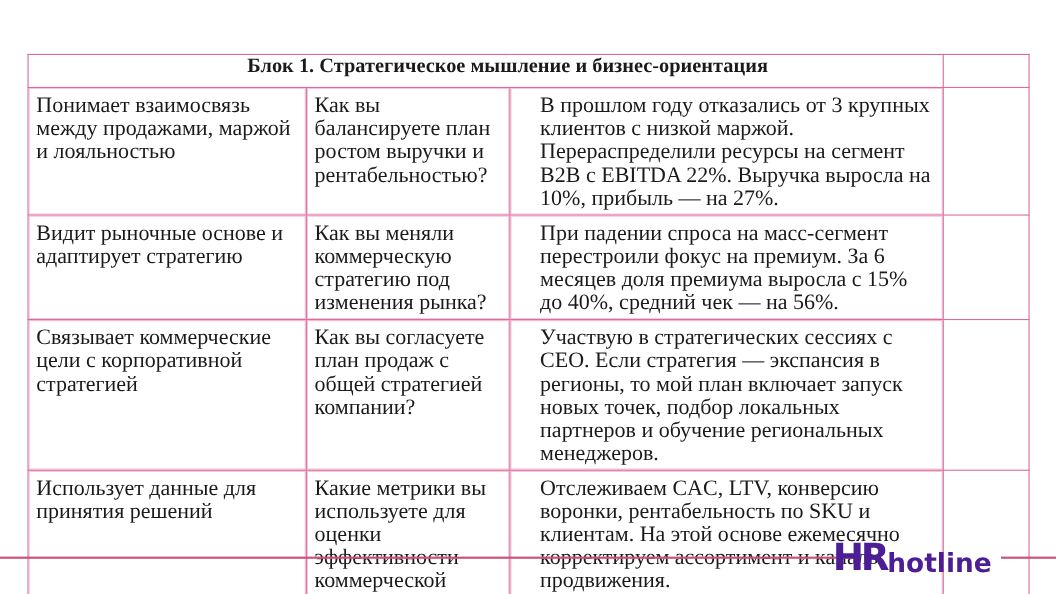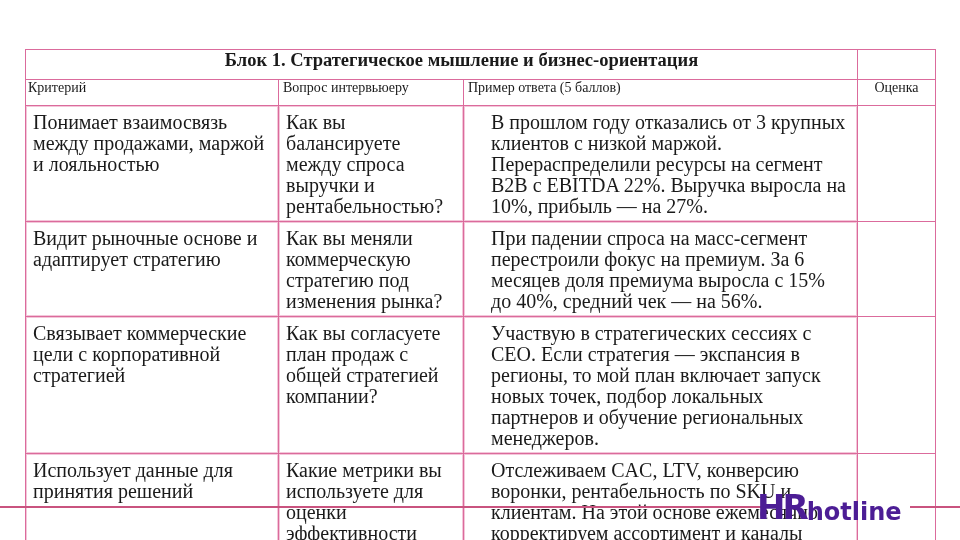--- a/index.html
+++ b/index.html
@@ -107,32 +107,26 @@
       <col style="width:253px">
       <col style="width:185px">
       <col style="width:394px">
       <col style="width:78px">
     </colgroup>
     <tbody>
         <tr class="title-row">
       <td colspan="3" class="title-cell">Блок 1. Стратегическое мышление и бизнес-ориентация</td>
       <td></td>
     </tr>
-    <tr class="head-row">
-      <td class="c1">Критерий</td>
-      <td class="c2">Вопрос интервьюеру</td>
-      <td class="c3">Пример ответа (5 баллов)</td>
-      <td class="c4">Оценка</td>
-    </tr>
     <tr class="body-row r1">
       <td class="c1">
             <div class="inner">Понимает взаимосвязь между продажами, маржой и лояльностью</div>
           </td>
       <td class="c2">
-            <div class="inner">Как вы балансируете между спроса выручки и рентабельностью?</div>
+            <div class="inner">Как вы балансируете план ростом выручки и рентабельностью?</div>
           </td>
       <td class="c3">
             <div class="inner">В прошлом году отказались от 3 крупных клиентов с низкой маржой. Перераспределили ресурсы на сегмент B2B с EBITDA 22%. Выручка выросла на 10%, прибыль — на 27%.</div>
           </td>
       <td class="c4">
             <div class="inner"></div>
           </td>
     </tr>
     <tr class="body-row r2">
       <td class="c1">

